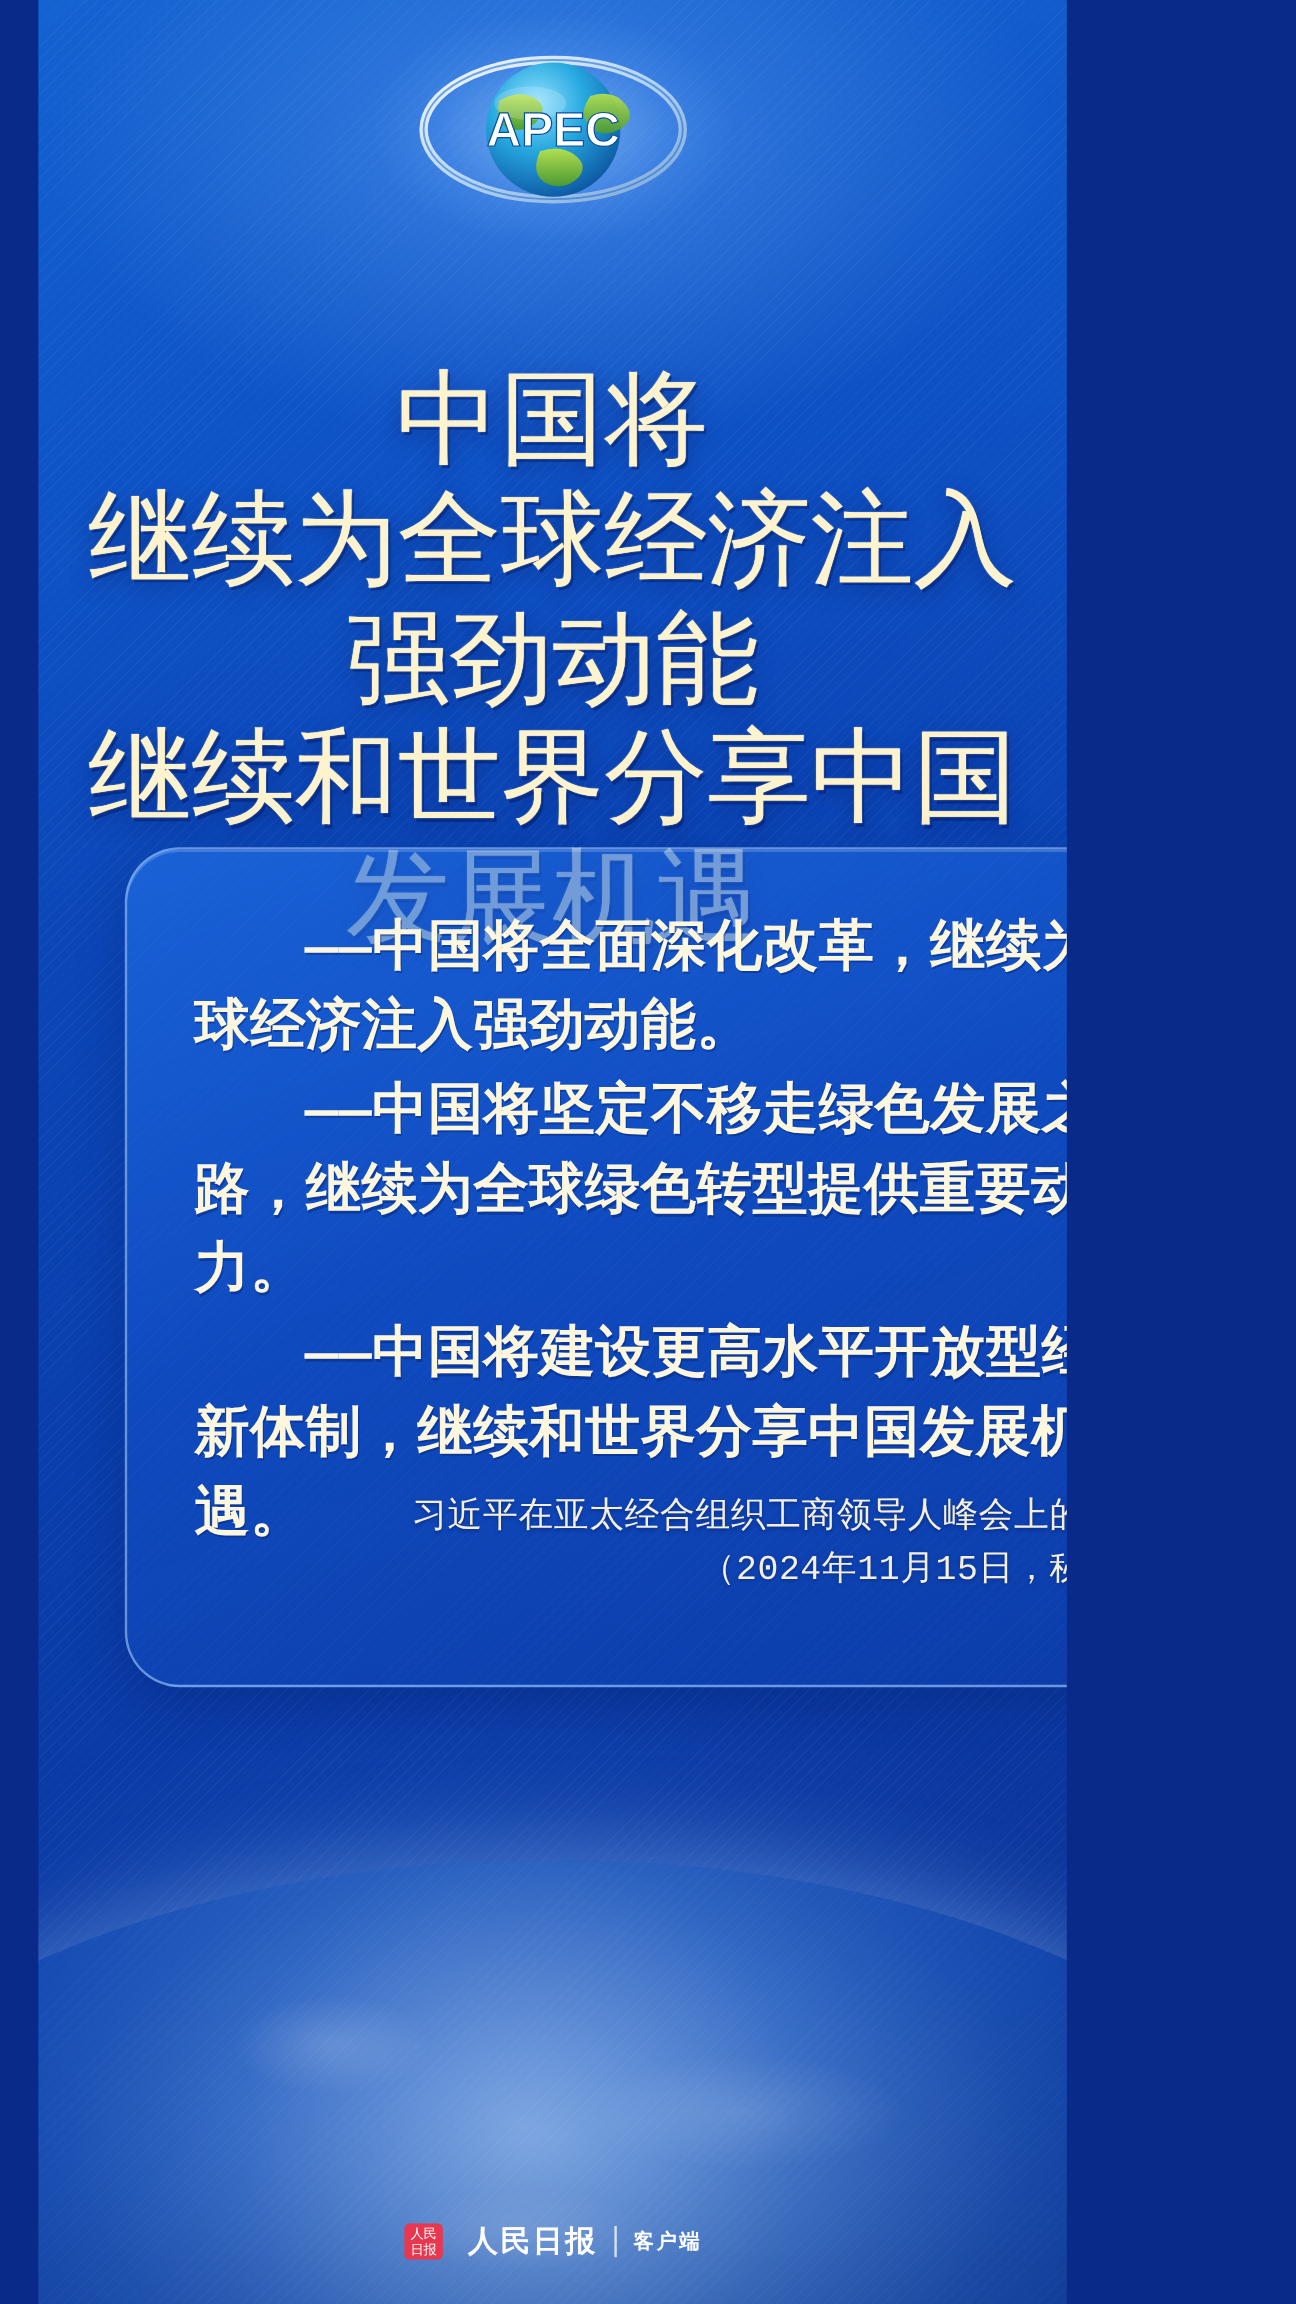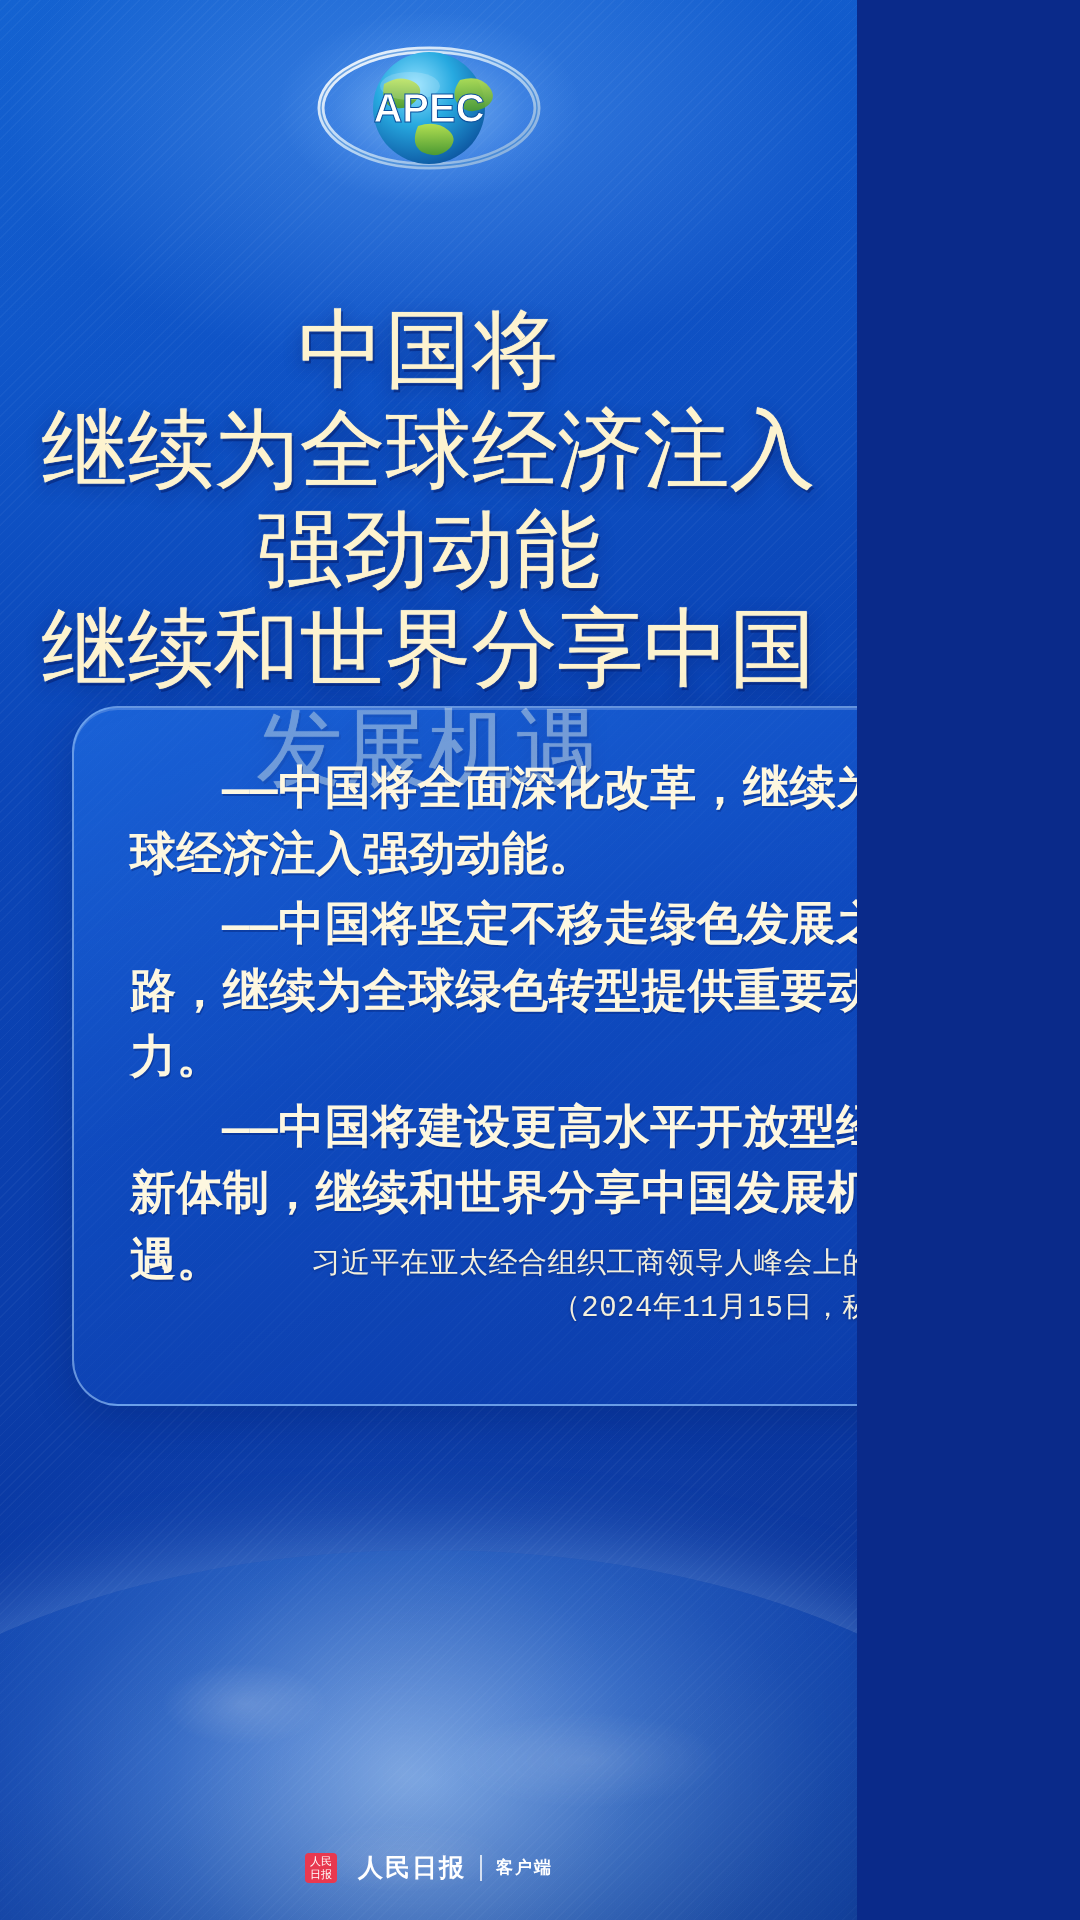--- a/index.html
+++ b/index.html
@@ -16,20 +16,21 @@
 
   #poster {
     position: relative;
     width: 857px;
     height: 1920px;
     background:
       radial-gradient(ellipse 900px 520px at 50% 1780px, rgba(140,190,255,0.55) 0%, rgba(60,120,220,0.20) 45%, rgba(0,0,0,0) 72%),
       radial-gradient(ellipse 700px 420px at 50% 120px, rgba(120,180,255,0.40) 0%, rgba(20,70,190,0.05) 60%, rgba(0,0,0,0) 80%),
       linear-gradient(168deg, #1464d2 0%, #0f55c8 18%, #0b46b8 38%, #0a3fae 55%, #0a3aa5 72%, #0a3296 86%, #07246f 100%);
     overflow: hidden;
+    margin-left: 32px;
   }
 
   
   #poster::before {
     content: "";
     position: absolute;
     inset: 0;
     background-image: repeating-linear-gradient(135deg, rgba(255,255,255,0.035) 0px, rgba(255,255,255,0.035) 1px, rgba(0,0,0,0) 1px, rgba(0,0,0,0) 7px);
     pointer-events: none;
   }

